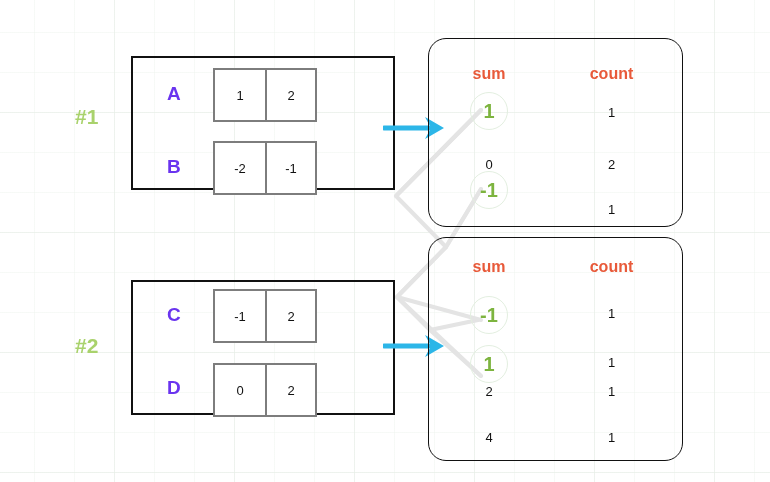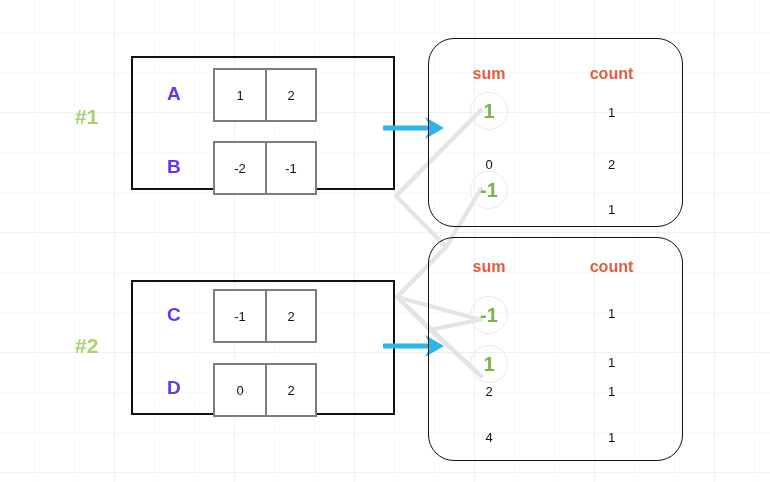--- a/index.html
+++ b/index.html
@@ -99,21 +99,21 @@
   
   #row-c-label { left: 167px; top: 304px; }
   #row-c-pair  { left: 213px; top: 289px; }
   #row-d-label { left: 167px; top: 377px; }
   #row-d-pair  { left: 213px; top: 363px; }
 
   
   .result-panel {
     position: absolute;
     border: 1.6px solid #111111;
-    border-radius: 26px;
+    border-radius: 18px;
     background: transparent;
     box-sizing: border-box;
   }
   #result-panel-1 { left: 428px; top: 38px;  width: 255px; height: 189px; }
   #result-panel-2 { left: 428px; top: 237px; width: 255px; height: 224px; }
 
   .panel-head {
     position: absolute;
     font-size: 16px;
     font-weight: 700;

